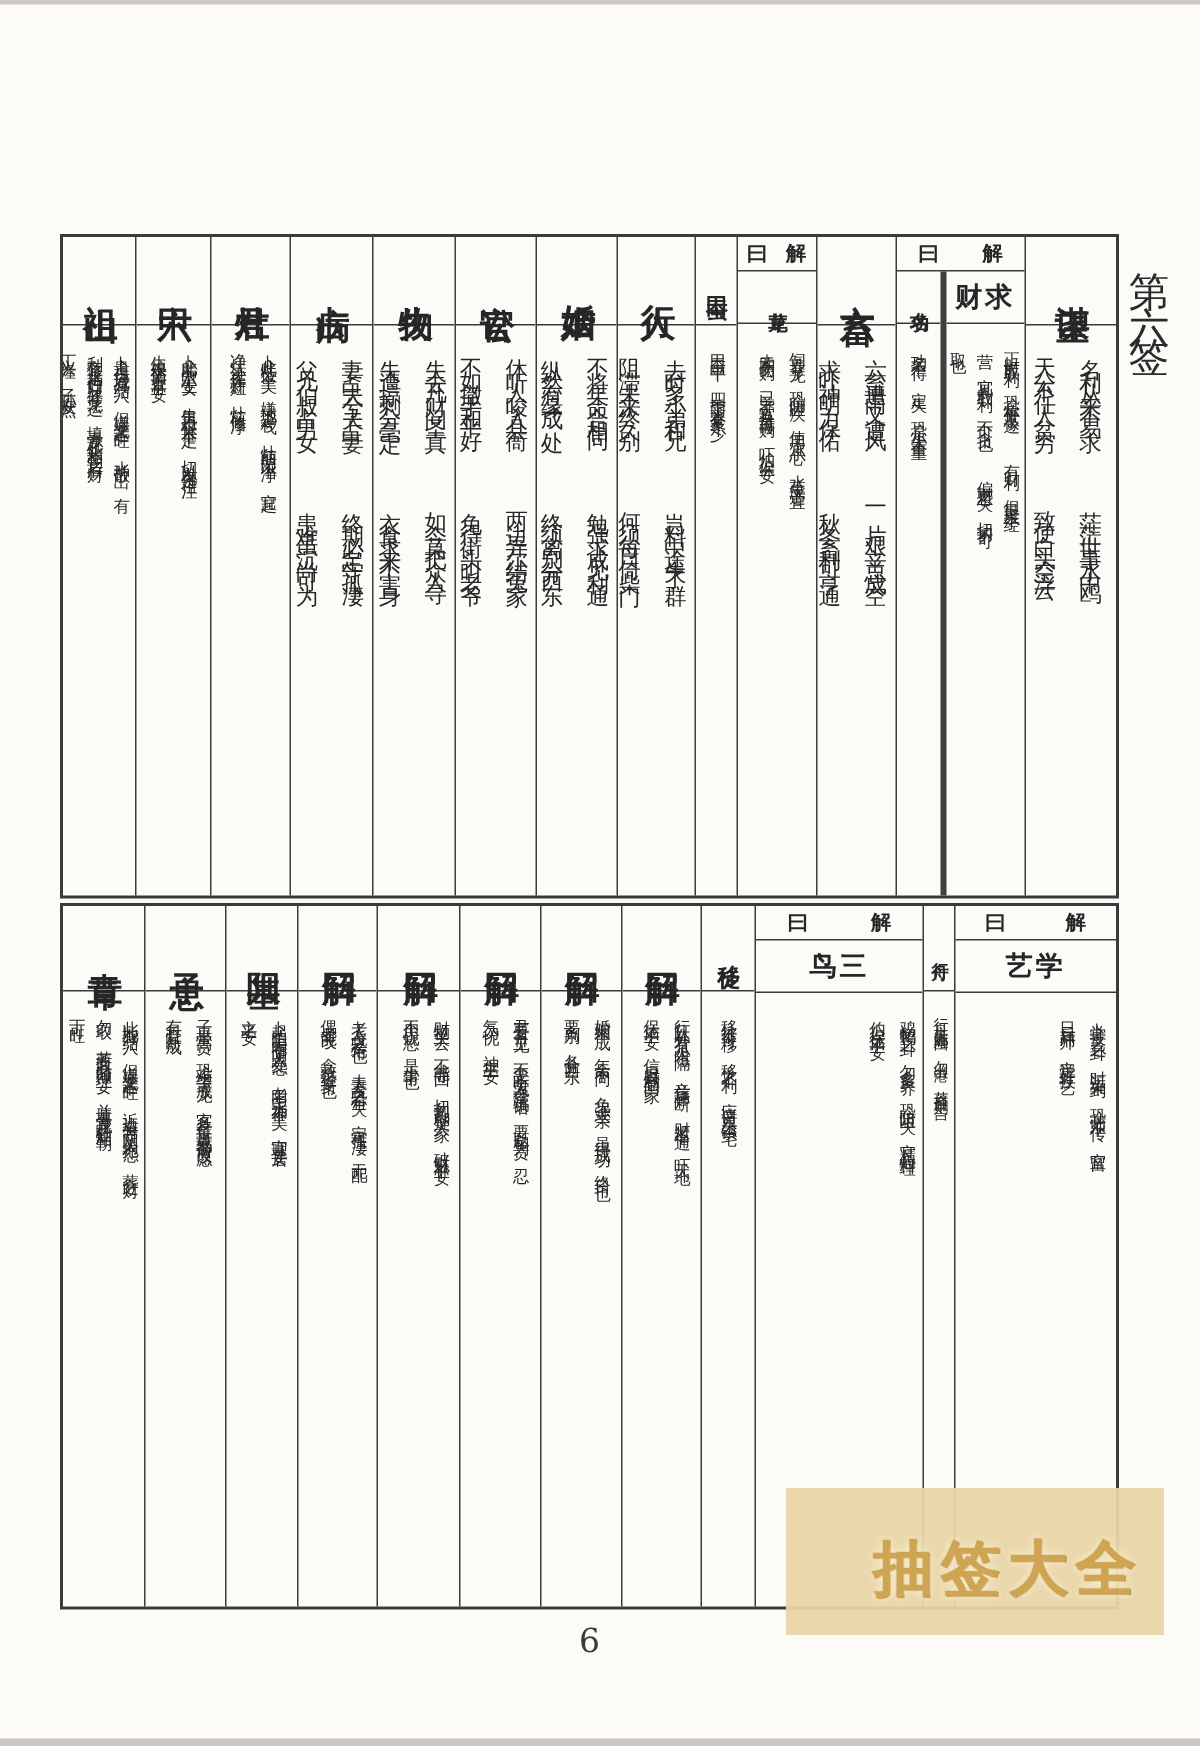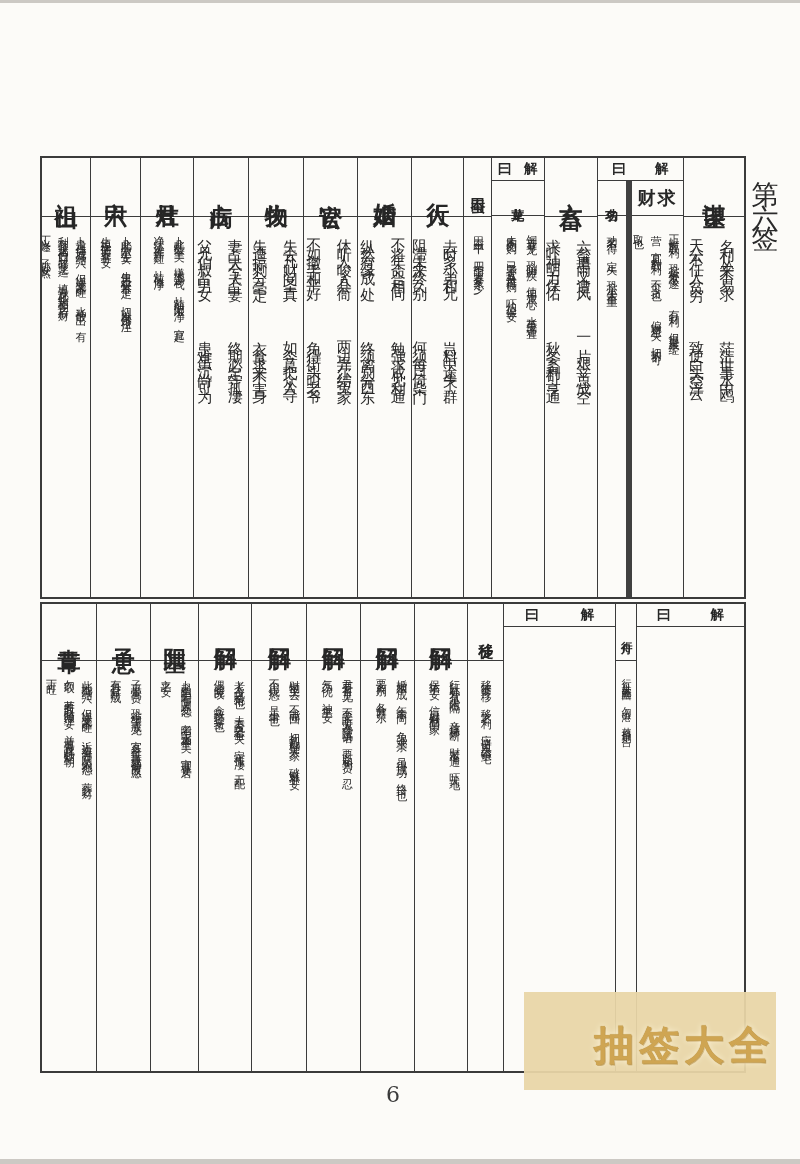--- a/index.html
+++ b/index.html
@@ -22,21 +22,21 @@
   .b2 .hdr{height:56px;}
   .vstack{writing-mode:vertical-rl;line-height:1;letter-spacing:2px;}
   .hdr-big{font-size:23px;}
   .hdr-mid{font-size:15px;letter-spacing:1px;}
   .hdr-tiny{font-size:11.5px;letter-spacing:0;}
 
   .group{display:flex;flex-direction:column;border-left:1.5px solid #3b3b3b;min-width:0;}
   .strip{height:22px;flex:0 0 auto;border-bottom:1px solid #3b3b3b;display:flex;
          align-items:center;justify-content:space-around;font-weight:bold;font-size:13.5px;}
   .grow{flex:1;display:flex;min-height:0;}
-  .subcol{display:flex;flex-direction:column;border-left:6px solid #404040;min-width:0;overflow:hidden;}
+  .subcol{display:flex;flex-direction:column;border-left:4px solid #404040;min-width:0;overflow:hidden;}
   .subcol:first-child{border-left:none;}
   .subhdr{height:34px;flex:0 0 auto;border-bottom:1.5px solid #3b3b3b;display:flex;
           align-items:center;justify-content:center;font-weight:bold;font-size:18px;letter-spacing:2px;}
   .subhdr.vstack{font-size:13px;letter-spacing:0;}
 
   .body{flex:1;writing-mode:vertical-rl;padding:10px 6px 4px 2px;min-height:0;overflow:hidden;}
   .body .vline{line-height:1.3;}
   .big{font-size:15px;letter-spacing:8px;}
   .big .vline + .vline{margin-block-start:11px;}
   .small{font-size:11px;letter-spacing:3px;}
@@ -44,21 +44,21 @@
   .tight{padding-right:3px;}
   .tight .vline + .vline{margin-block-start:3.5px;}
   .pr4{padding-right:4px;} .pr6{padding-right:6px;} .pr8{padding-right:8px;} .pr11{padding-right:11px;}
 
   .sign-title{position:absolute;left:752px;top:160px;writing-mode:vertical-rl;
               font-size:27px;letter-spacing:22px;line-height:1;color:#2a2a2a;}
   .page-num{position:absolute;left:40px;top:1082px;width:706px;text-align:center;
             font-family:"DejaVu Serif",serif;font-size:22px;color:#3a3a3a;}
   .watermark{position:absolute;left:524px;top:992px;width:252px;height:98px;
              background:rgba(233,214,167,0.94);display:flex;align-items:center;
-             justify-content:flex-end;padding:8px 2px 0 0;box-sizing:border-box;z-index:5;}
+             justify-content:flex-end;padding:8px 14px 0 0;box-sizing:border-box;z-index:5;}
   .watermark span{font-family:"DejaVu Serif",serif;font-weight:bold;font-size:40px;
              letter-spacing:5px;color:#cfa552;
              text-shadow:0 0 1px #a8812f,0 0 6px #fff6dc,1px 1px 0 #b8924a;}
 </style>
 </head>
 <body>
 
 <div class="page">
   <div class="edge top"></div>
   <div class="edge bot"></div>
@@ -245,34 +245,48 @@
       <div class="body small pr11">
           <div class="vline">移徒不可移　移之不利　应请日头公镇宅</div>
         </div>
     </div>
     <div class="group" style="flex:113 0 0">
       <div class="strip">
         <span>曰</span>
         <span>解</span>
       </div>
       <div class="grow">
+        <div class="subcol" style="flex:47 0 0">
+          <div class="subhdr">鸟三</div>
+          <div class="body small pr4">
+              <div class="vline">鸡鹅鸭之卦　勿贪多养　恐防阻失　宜精心料理</div>
+              <div class="vline">伯公保佑平安</div>
+            </div>
+        </div>
       </div>
     </div>
     <div class="col" style="flex:20 0 0">
       <div class="hdr vstack hdr-tiny">行舟</div>
       <div class="body small" style="font-size:10px;letter-spacing:2.5px;padding-right:3px;">
           <div class="vline">行舟失舵难回　勿出港　若择日则吉</div>
         </div>
     </div>
     <div class="group" style="flex:109 0 0">
       <div class="strip">
         <span>曰</span>
         <span>解</span>
       </div>
       <div class="grow">
+        <div class="subcol" style="flex:55 0 0">
+          <div class="subhdr">艺学</div>
+          <div class="body small pr6">
+              <div class="vline">卜学技艺之卦　时运未到　恐艺师不传　宜留</div>
+              <div class="vline">日后拜师　定学好技艺</div>
+            </div>
+        </div>
       </div>
     </div>
   </div>
 
   <div class="watermark">
     <span>抽签大全</span>
   </div>
 
   <div class="page-num">6</div>
 </div>

